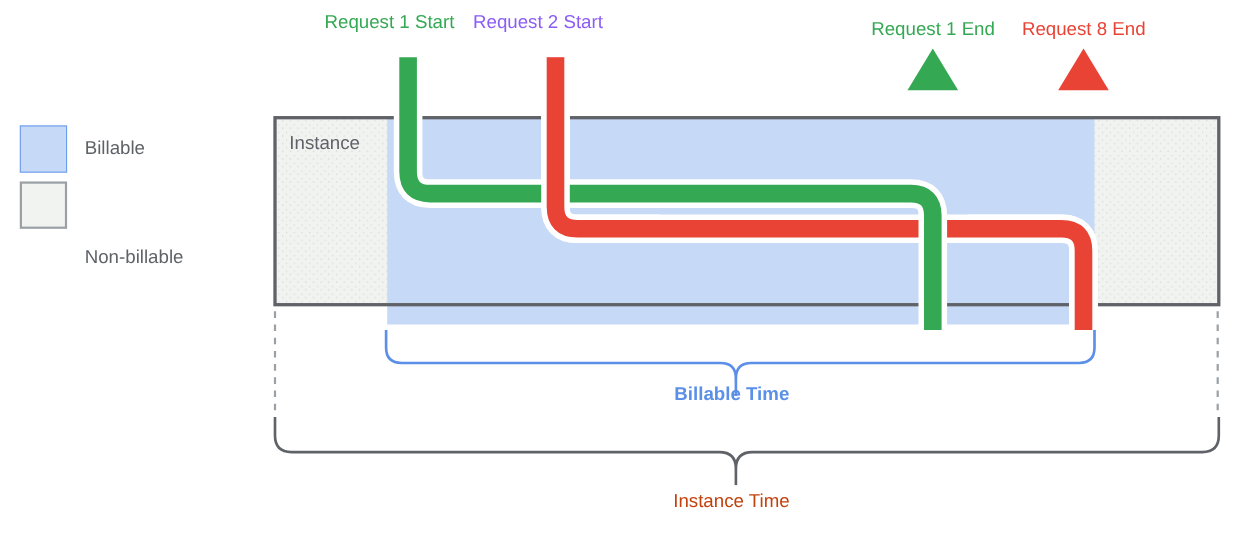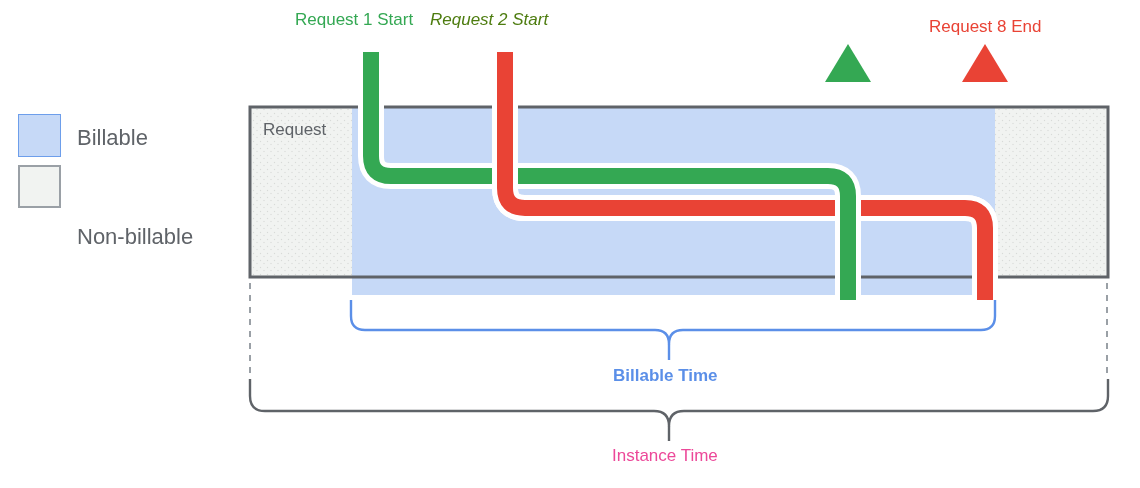--- a/index.html
+++ b/index.html
@@ -27,21 +27,21 @@
   .txt {
     position: absolute;
     white-space: nowrap;
     font-family: "Liberation Sans", sans-serif;
   }
   .lbl-start-end {
     font-size: 17px;
     font-weight: 400;
   }
   .legend-label {
-    font-size: 22px;
+    font-size: 17px;
     color: #5f6368;
   }
   .legend-swatch {
     position: absolute;
     width: 43px;
     height: 43px;
     box-sizing: border-box;
   }
   .swatch-billable {
     background: #c6d9f7;
@@ -55,21 +55,21 @@
     font-size: 17px;
     color: #5f6368;
   }
   .billable-time-label {
     font-size: 17px;
     font-weight: bold;
     color: #5b8fe8;
   }
   .instance-time-label {
     font-size: 17px;
-    color: #ec4899;
+    color: #c2410c;
   }
 </style>
 </head>
 <body>
 
 <div id="canvas">
 
   <div class="legend-swatch swatch-billable" style="left:18px; top:114px;"></div>
   <div class="legend-swatch swatch-nonbillable" style="left:18px; top:165px;"></div>
 
@@ -120,21 +120,22 @@
     <path d="M 250 379
              L 250 396 Q 250 411 265 411
              L 654 411 Q 669 411 669 426
              Q 669 411 684 411
              L 1093 411 Q 1108 411 1108 396
              L 1108 379" fill="none" stroke="#5f6368" stroke-width="2.4" stroke-linejoin="round"></path>
     <line x1="669" y1="426" x2="669" y2="441" stroke="#5f6368" stroke-width="2.4"></line>
   </svg>
 
   <div class="txt lbl-start-end" style="left:295px; top:10px; color:#34a853;">Request 1 Start</div>
-  <div class="txt lbl-start-end" style="left:430px; top:10px; color:#4d7c0f;font-style:italic;">Request 2 Start</div>
+  <div class="txt lbl-start-end" style="left:430px; top:10px; color:#8b5cf6;">Request 2 Start</div>
+  <div class="txt lbl-start-end" style="left:792px; top:17px; color:#34a853;">Request 1 End</div>
   <div class="txt lbl-start-end" style="left:929px; top:17px; color:#e94335;">Request 8 End</div>
 
-  <div class="txt instance-label" style="left:263px; top:120px;">Request</div>
+  <div class="txt instance-label" style="left:263px; top:120px;">Instance</div>
 
-  <div class="txt billable-time-label" style="left:613px; top:366px;">Billable Time</div>
+  <div class="txt billable-time-label" style="left:613px; top:349px;">Billable Time</div>
   <div class="txt instance-time-label" style="left:612px; top:446px;">Instance Time</div>
 
 </div>
 
 </body></html>

